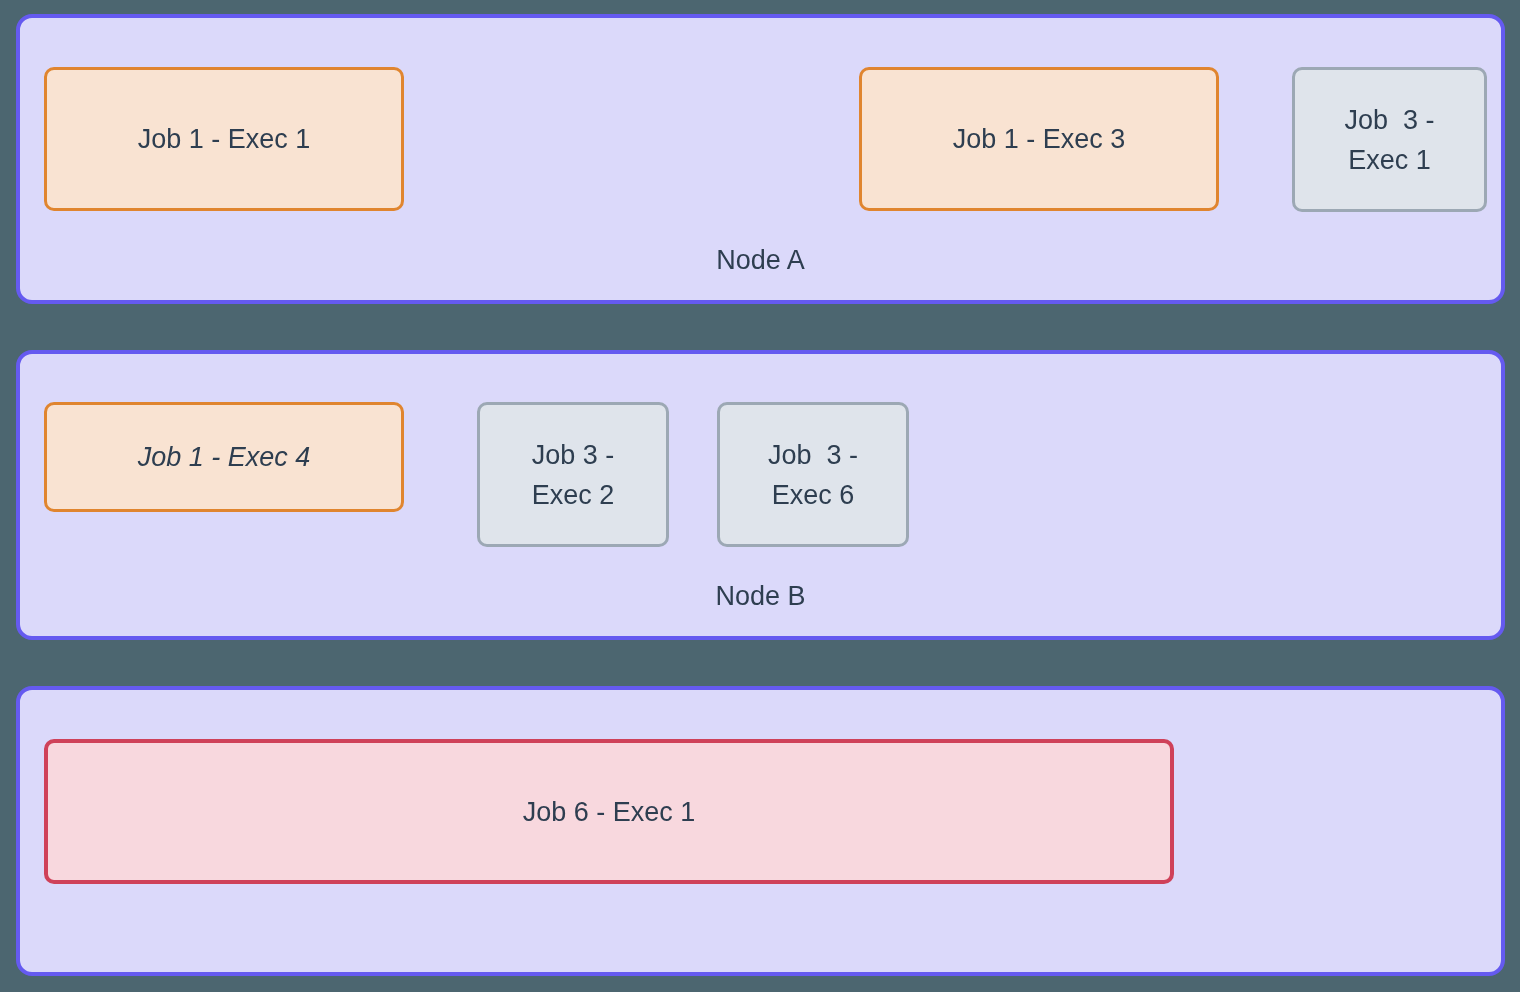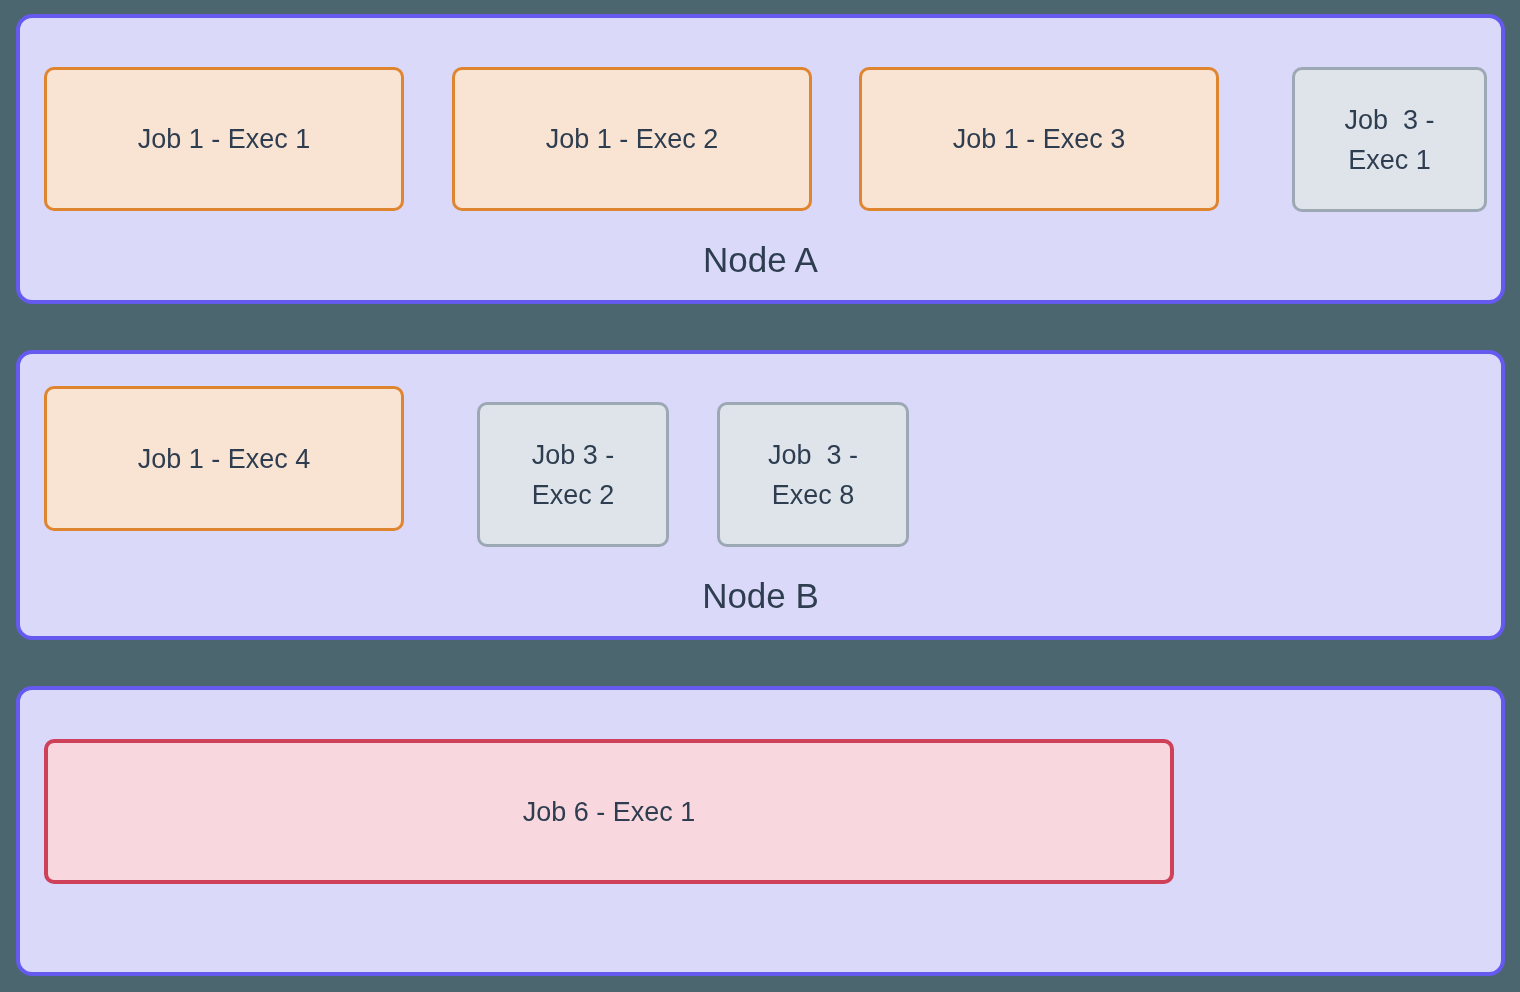--- a/index.html
+++ b/index.html
@@ -36,21 +36,21 @@
   }
   #node-a { top: 14px; }
   #node-b { top: 350px; }
   #node-c { top: 686px; }
   .node-label {
     position: absolute;
     left: 0;
     right: 0;
     bottom: 24px;
     text-align: center;
-    font-size: 35px;
+    font-size: 27px;
     line-height: 32px;
     color: var(--text);
   }
   .exec {
     position: absolute;
     border-radius: 10px;
     display: flex;
     flex-direction: column;
     align-items: center;
     justify-content: center;
@@ -64,36 +64,33 @@
   .job3 { background: var(--job3-fill); border: 3px solid var(--job3-border); margin-left: 25px; }
   .job2 { background: var(--job2-fill); border: 4px solid var(--job2-border); }
 
   
   #a-e1  { left: 24px;   top: 49px; width: 360px;  height: 144px; }
   #a-e2  { left: 432px;  top: 49px; width: 360px;  height: 144px; }
   #a-e3  { left: 839px;  top: 49px; width: 360px;  height: 144px; }
   #a-j3e1{ left: 1247px; top: 49px; width: 195px;  height: 145px; }
 
   
-  #b-e4  { left: 24px;   top: 32px; width: 360px;  height: 145px; }
+  #b-e4  { left: 24px;   top: 48px; width: 360px;  height: 110px; font-style: italic; }
   #b-j3e2{ left: 432px;  top: 48px; width: 192px;  height: 145px; }
   #b-j3e3{ left: 672px;  top: 48px; width: 192px;  height: 145px; }
 
   
   #c-j2e1{ left: 24px;   top: 49px; width: 1130px; height: 145px; }
 </style>
 </head>
 <body>
 
 <div class="node" id="node-a">
   <div class="exec job1" id="a-e1">
     <span class="line">Job 1 - Exec 1</span>
-  </div>
-  <div class="exec job1" id="a-e2">
-    <span class="line">Job 1 - Exec 2</span>
   </div>
   <div class="exec job1" id="a-e3">
     <span class="line">Job 1 - Exec 3</span>
   </div>
   <div class="exec job3" id="a-j3e1">
     <span class="line">Job  3 -</span>
     <span class="line">Exec 1</span>
   </div>
   <div class="node-label">Node A</div>
 </div>
@@ -101,21 +98,21 @@
 <div class="node" id="node-b">
   <div class="exec job1" id="b-e4">
     <span class="line">Job 1 - Exec 4</span>
   </div>
   <div class="exec job3" id="b-j3e2">
     <span class="line">Job 3 -</span>
     <span class="line">Exec 2</span>
   </div>
   <div class="exec job3" id="b-j3e3">
     <span class="line">Job  3 -</span>
-    <span class="line">Exec 8</span>
+    <span class="line">Exec 6</span>
   </div>
   <div class="node-label">Node B</div>
 </div>
 
 <div class="node" id="node-c">
   <div class="exec job2" id="c-j2e1">
     <span class="line">Job 6 - Exec 1</span>
   </div>
 </div>
 

